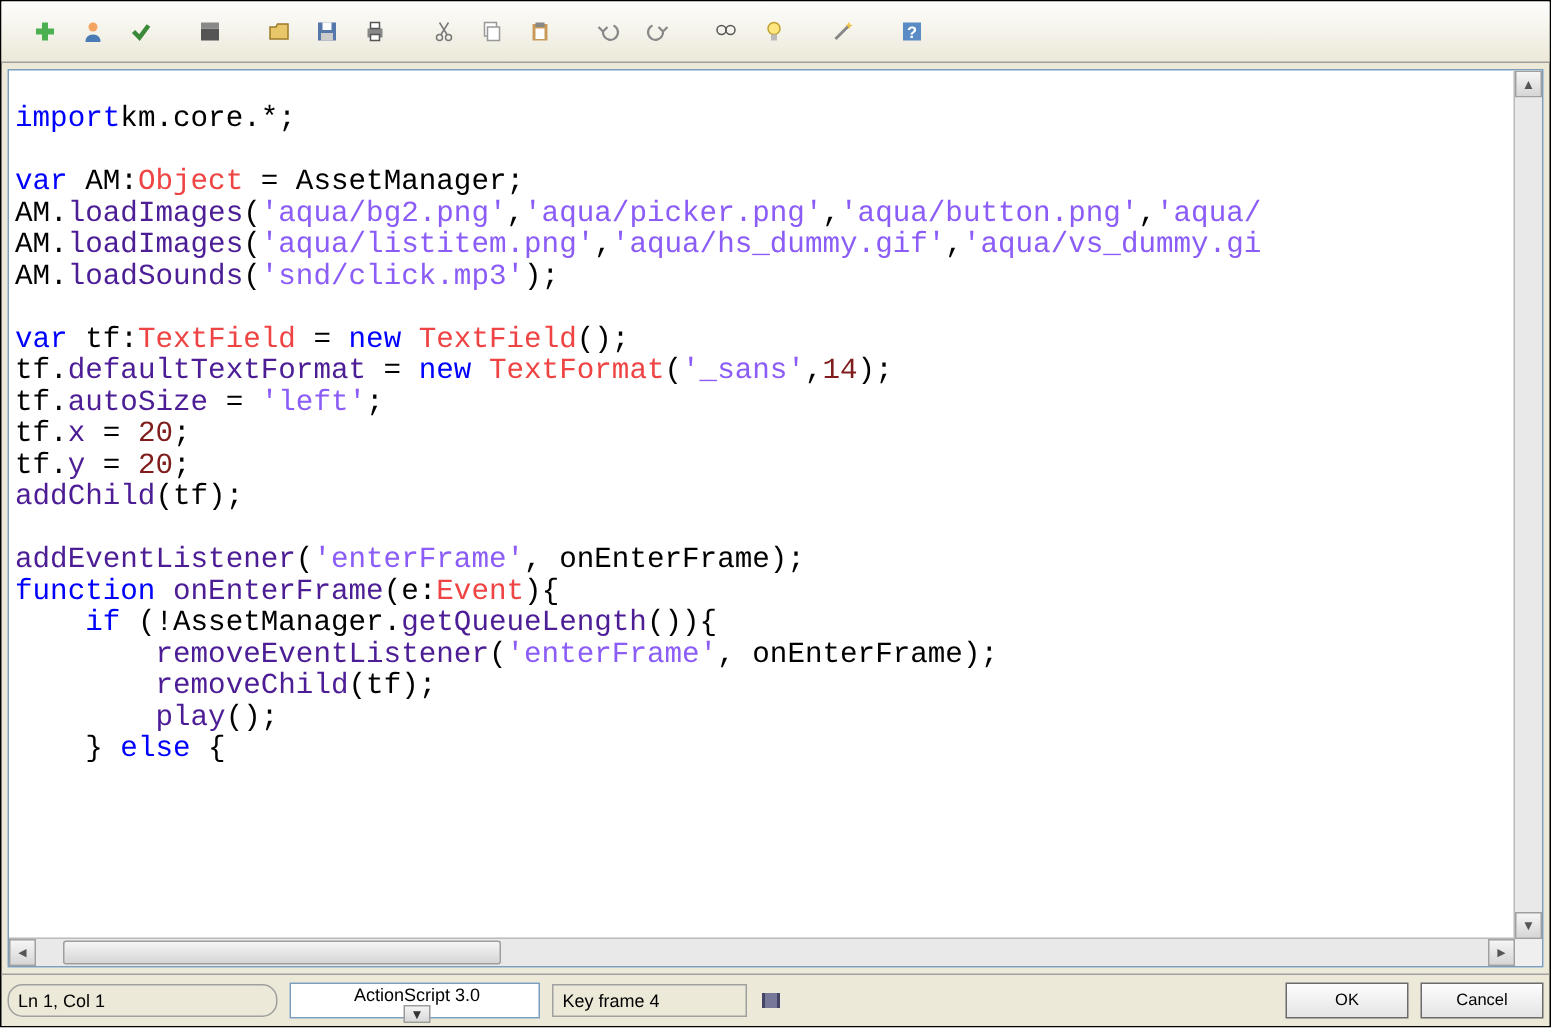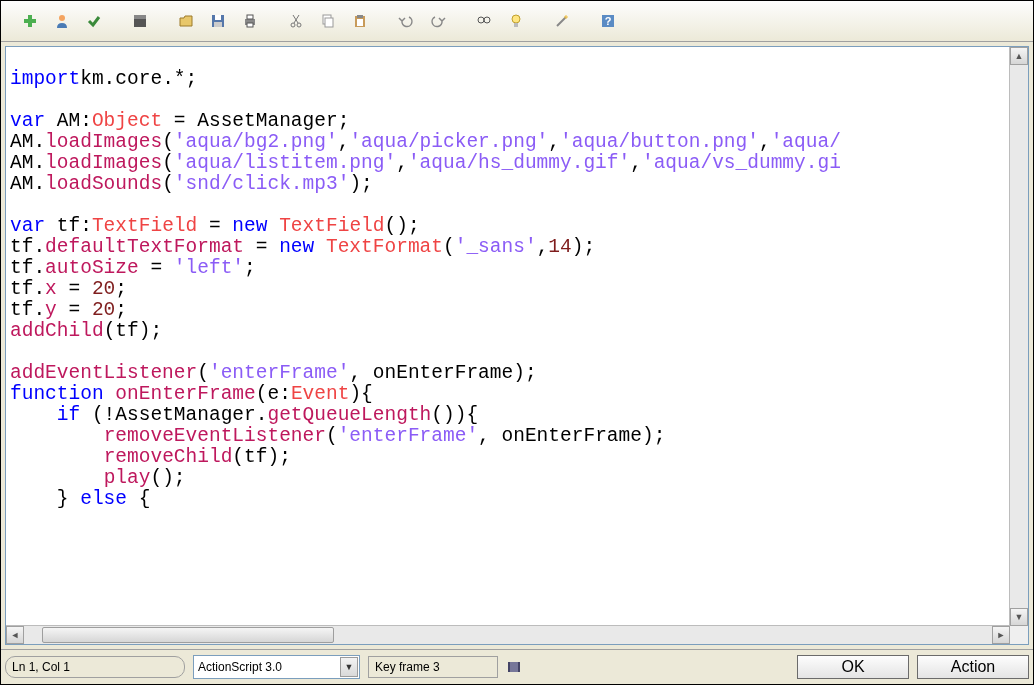--- a/index.html
+++ b/index.html
@@ -15,33 +15,33 @@
   .editor-wrap{flex:1;margin:4px;background:#fff;border:1px solid #7b9ebd;position:relative;overflow:hidden;}
   .editor{position:absolute;top:0;left:0;right:18px;bottom:18px;overflow:hidden;white-space:pre;font-family:"Courier New",monospace;font-size:19.5px;line-height:21px;color:#000;padding:2px 4px;margin-top:20px;}
   .hscroll{position:absolute;left:0;right:18px;bottom:0;height:18px;background:#efefef;border-top:1px solid #bcbcbc;display:flex;}
   .vscroll{position:absolute;top:0;right:0;bottom:18px;width:18px;background:#efefef;border-left:1px solid #bcbcbc;display:flex;flex-direction:column;}
   .scroll-btn{width:18px;height:18px;background:linear-gradient(#f5f5f5,#d6d6d6);border:1px solid #a0a0a0;box-sizing:border-box;display:flex;align-items:center;justify-content:center;color:#555;font-size:9px;cursor:pointer;}
   .scroll-track{flex:1;background:#e9e9e9;position:relative;}
   .h-thumb{position:absolute;top:1px;bottom:1px;left:18px;width:290px;background:linear-gradient(#f5f5f5,#d6d6d6);border:1px solid #9e9e9e;border-radius:2px;}
   .v-thumb{position:absolute;left:1px;right:1px;top:0;height:0;}
   .corner{position:absolute;right:0;bottom:0;width:18px;height:18px;background:#efefef;}
   .kw{color:#0000ff;}
-  .func{color:#be185d;}
+  .func{color:#4c1d95;}
   .type{color:#ef4444;}
   .str{color:#8b5cf6;}
   .num{color:#7f1d1d;}
   .statusbar{height:30px;display:flex;align-items:center;padding:2px 4px;gap:8px;border-top:1px solid #a0a0a0;}
   .status-cell{background:#ece9d8;border:1px solid #a0a0a0;height:22px;padding:0 6px;display:flex;align-items:center;font-size:12px;box-sizing:border-box;}
   .status-pos{width:180px;border-radius:10px;}
-  .combo{width:160px;height:22px;background:#fff;border:1px solid #7b9ebd;display:flex;align-items:center;padding:0 1px 0 4px;font-size:12px;}
+  .combo{width:160px;height:22px;background:#fff;border:1px solid #7b9ebd;display:flex;align-items:center;padding:0 1px 0 4px;font-size:12px;flex-direction:column;}
   .combo .combo-text{flex:1;}
   .combo .combo-arrow{width:16px;height:18px;background:linear-gradient(#f3f3f3,#d9d9d9);border:1px solid #9b9b9b;display:flex;align-items:center;justify-content:center;color:#333;font-size:9px;}
   .status-key{width:130px;}
   .status-icons{flex:1;display:flex;align-items:center;gap:6px;}
-  .btn{width:112px;height:24px;background:linear-gradient(#fdfdfd,#e4e4e4);border:1px solid #6b6b6b;font-size:16px;cursor:pointer;}
+  .btn{width:82px;height:24px;background:linear-gradient(#fdfdfd,#e4e4e4);border:1px solid #6b6b6b;font-size:11px;cursor:pointer;}
 </style>
 </head>
 <body>
 
 <div class="window">
 
   <div class="toolbar">
     <div class="tb-btn">
         <svg width="16" height="16">
           <rect x="6" y="2" width="4" height="12" fill="#4caf50"></rect>
@@ -166,24 +166,24 @@
     </div>
     <div class="corner"></div>
   </div>
 
   <div class="statusbar">
     <div class="status-cell status-pos">Ln 1, Col 1</div>
     <div class="combo">
       <span class="combo-text">ActionScript 3.0</span>
       <span class="combo-arrow">▼</span>
     </div>
-    <div class="status-cell status-key">Key frame 3</div>
+    <div class="status-cell status-key">Key frame 4</div>
     <div class="status-icons">
       <svg width="16" height="16">
           <rect x="2" y="3" width="12" height="10" fill="#779"></rect>
           <rect x="2" y="3" width="2" height="10" fill="#446"></rect>
           <rect x="12" y="3" width="2" height="10" fill="#446"></rect>
         </svg>
     </div>
     <button class="btn">OK</button>
-    <button class="btn">Action</button>
+    <button class="btn">Cancel</button>
   </div>
 </div>
 
 </body></html>

